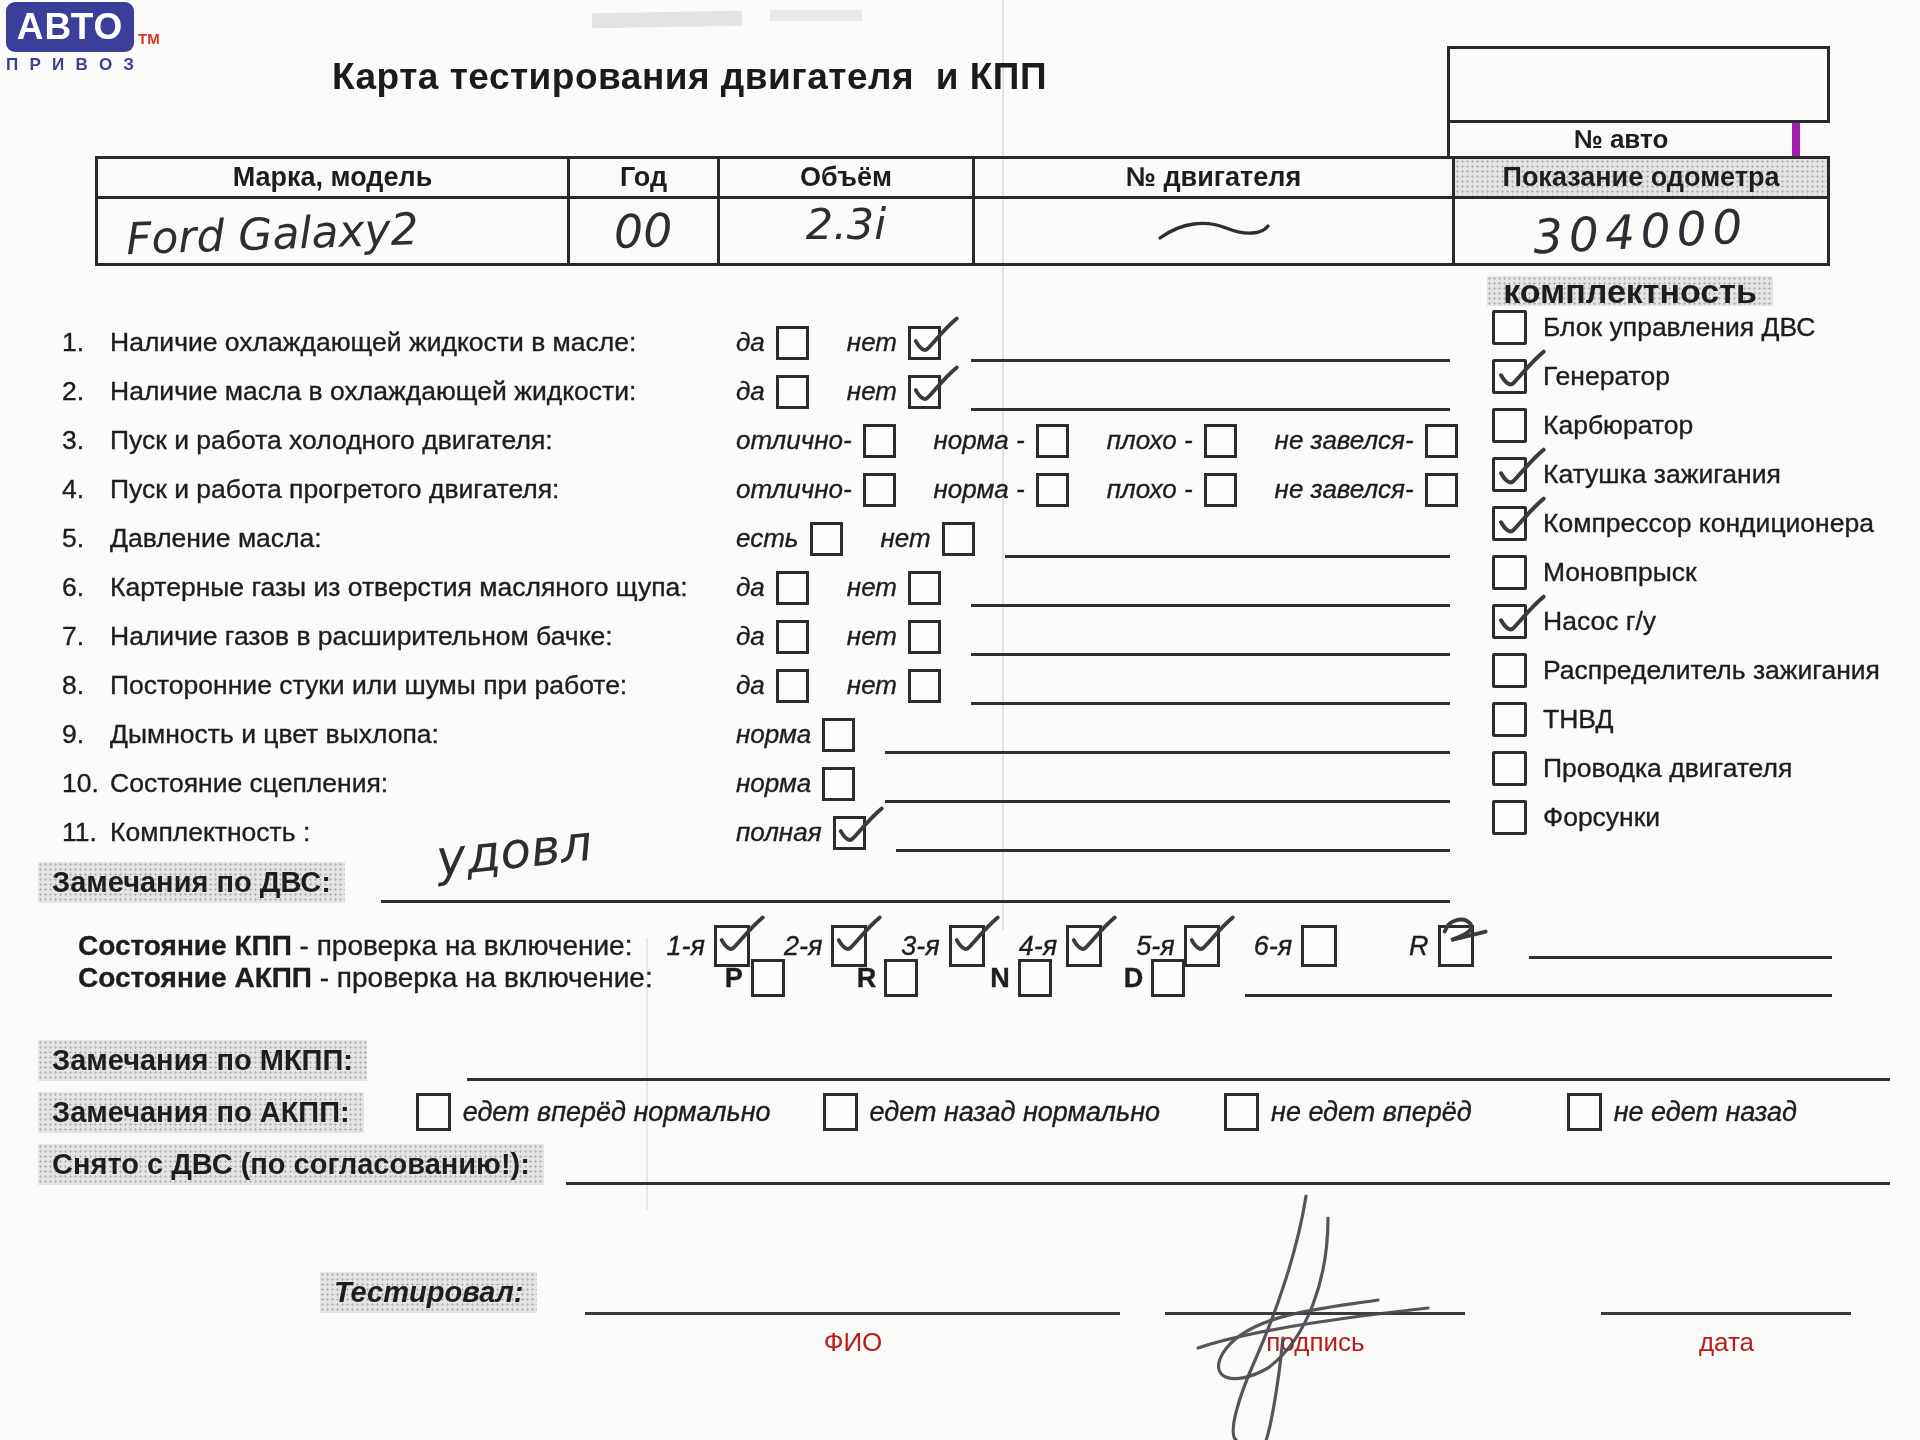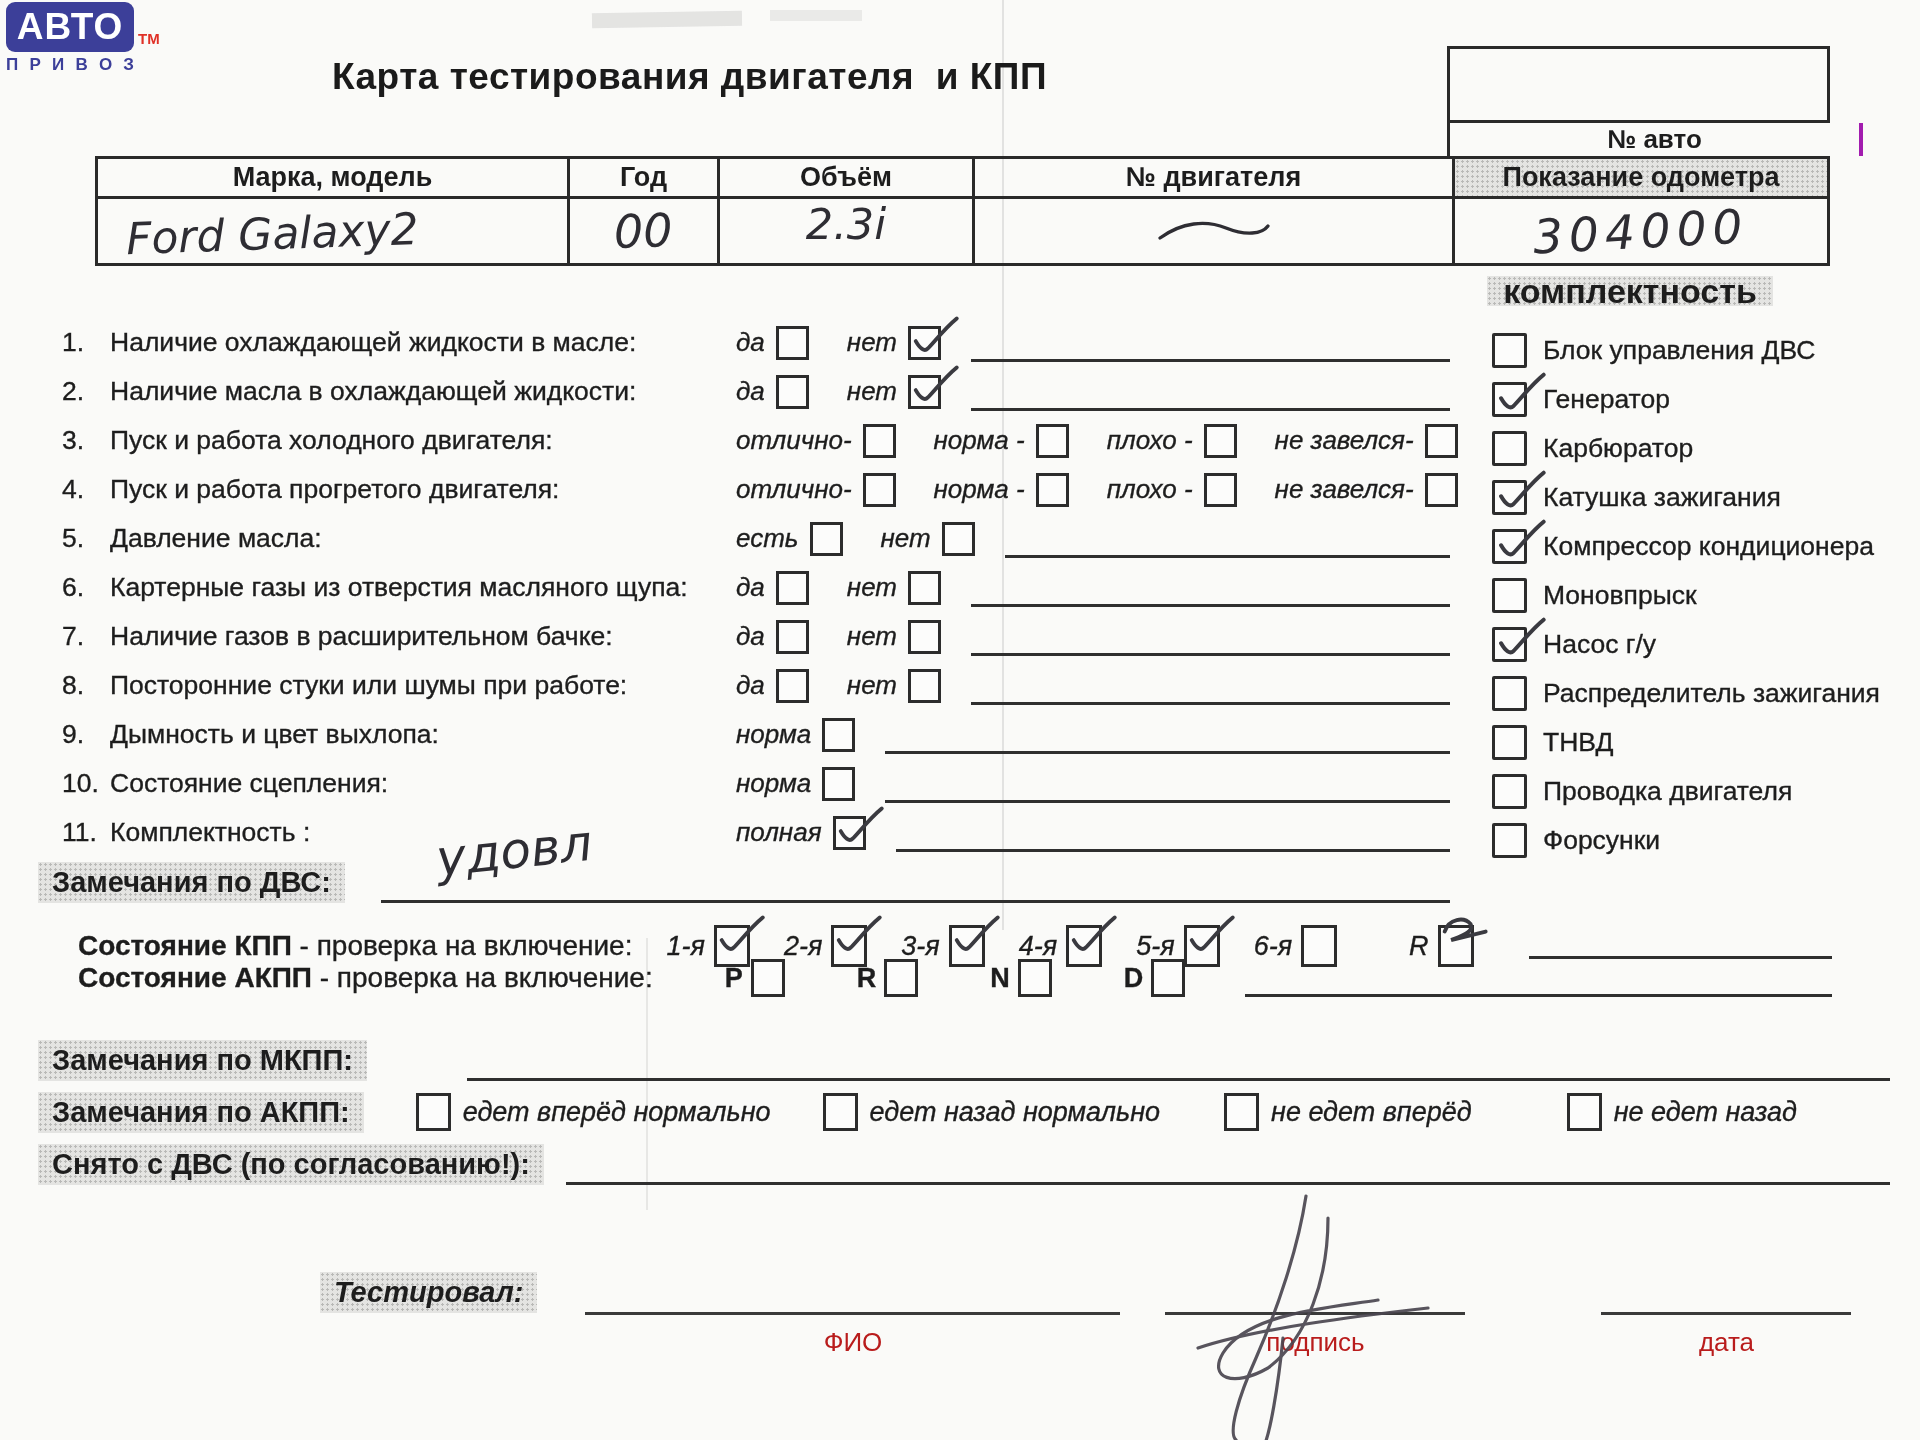--- a/index.html
+++ b/index.html
@@ -18,40 +18,40 @@
   .logo-bottom{width:128px;display:flex;justify-content:space-between;font-weight:700;font-size:17px;margin-top:3px;}
   
   .title{left:332px;top:56px;font-size:37px;font-weight:700;color:#1b1b1b;letter-spacing:.5px;white-space:pre;}
   
   .fold1{left:1002px;top:0;width:2px;height:930px;background:rgba(70,70,70,.13);}
   .fold2{left:646px;top:938px;width:2px;height:272px;background:rgba(70,70,70,.10);}
   .smudge1{left:592px;top:12px;width:150px;height:15px;background:rgba(120,120,120,.17);transform:rotate(-1deg);}
   .smudge2{left:770px;top:10px;width:92px;height:11px;background:rgba(120,120,120,.12);}
   
   .auto-box{left:1447px;top:46px;width:383px;height:77px;border:3px solid #2a2a2a;box-sizing:border-box;}
-  .auto-strip{left:1447px;top:123px;width:416px;height:33px;border-left:3px solid #2a2a2a;border-right:4px solid #a21caf;
+  .auto-strip{left:1447px;top:123px;width:353px;height:33px;border-left:3px solid #2a2a2a;border-right:8px solid #a21caf;
               box-sizing:border-box;display:flex;align-items:center;justify-content:center;font-weight:700;font-size:26px;}
   
   .vtable{left:95px;top:156px;width:1735px;border:3px solid #2a2a2a;box-sizing:border-box;display:flex;flex-direction:column;background:transparent;}
   .vt-row{display:flex;}
   .vt-row.head{height:40px;}
   .vt-row.vals{height:64px;}
   .vt-cell{box-sizing:border-box;border-right:3px solid #2a2a2a;display:flex;align-items:center;justify-content:center;overflow:visible;}
   .vt-cell:last-child{border-right:none;}
   .head .vt-cell{border-bottom:3px solid #2a2a2a;font-weight:700;font-size:27px;}
   .c0{width:472px;} .c1{width:150px;} .c2{width:255px;} .c3{width:480px;} .c4{flex:1;}
   .hw{font-family:"DejaVu Sans",sans-serif;font-style:italic;color:#2e2d33;}
   .hw-make{font-size:44px;transform:rotate(-2deg);width:100%;padding-left:28px;box-sizing:border-box;justify-content:flex-start;display:flex;}
   .hw-year{font-size:46px;transform:rotate(-2deg);}
   .hw-vol{font-size:43px;align-self:flex-start;}
   .hw-odo{font-size:47px;letter-spacing:6px;transform:rotate(-3deg);}
   
   .equip-title{left:1487px;top:276px;width:286px;height:30px;display:flex;align-items:center;justify-content:center;
                font-weight:700;font-size:34px;}
-  .equip-list{left:1492px;top:326px;display:flex;flex-direction:column;}
+  .equip-list{left:1492px;top:303px;display:flex;flex-direction:column;}
   .equip-item{height:49px;display:flex;align-items:center;}
   .equip-item .lbl{font-size:26.5px;margin-left:16px;white-space:nowrap;}
   .chk{position:relative;width:35px;height:35px;border:3px solid #2c2c2c;border-radius:2px;box-sizing:border-box;flex:none;background:rgba(255,255,255,.4);}
   .chk svg{position:absolute;left:-4px;top:-15px;width:56px;height:52px;overflow:visible;pointer-events:none;}
   
   .questions{left:62px;top:318px;width:1388px;display:flex;flex-direction:column;}
   .q-row{height:49px;display:flex;align-items:center;}
   .q-num{width:48px;font-size:26.5px;flex:none;}
   .q-text{width:588px;font-size:26.5px;flex:none;white-space:nowrap;}
   .q-opt{display:flex;align-items:center;margin-left:38px;flex:none;}

